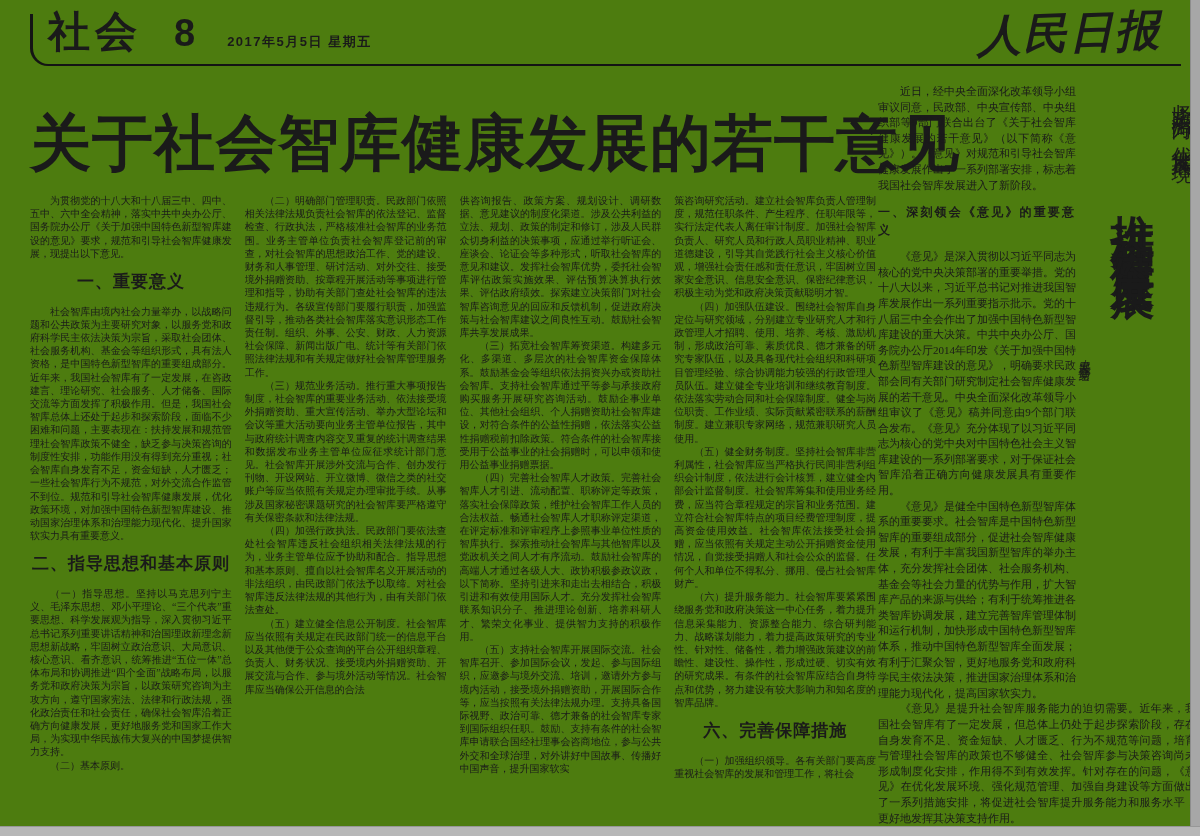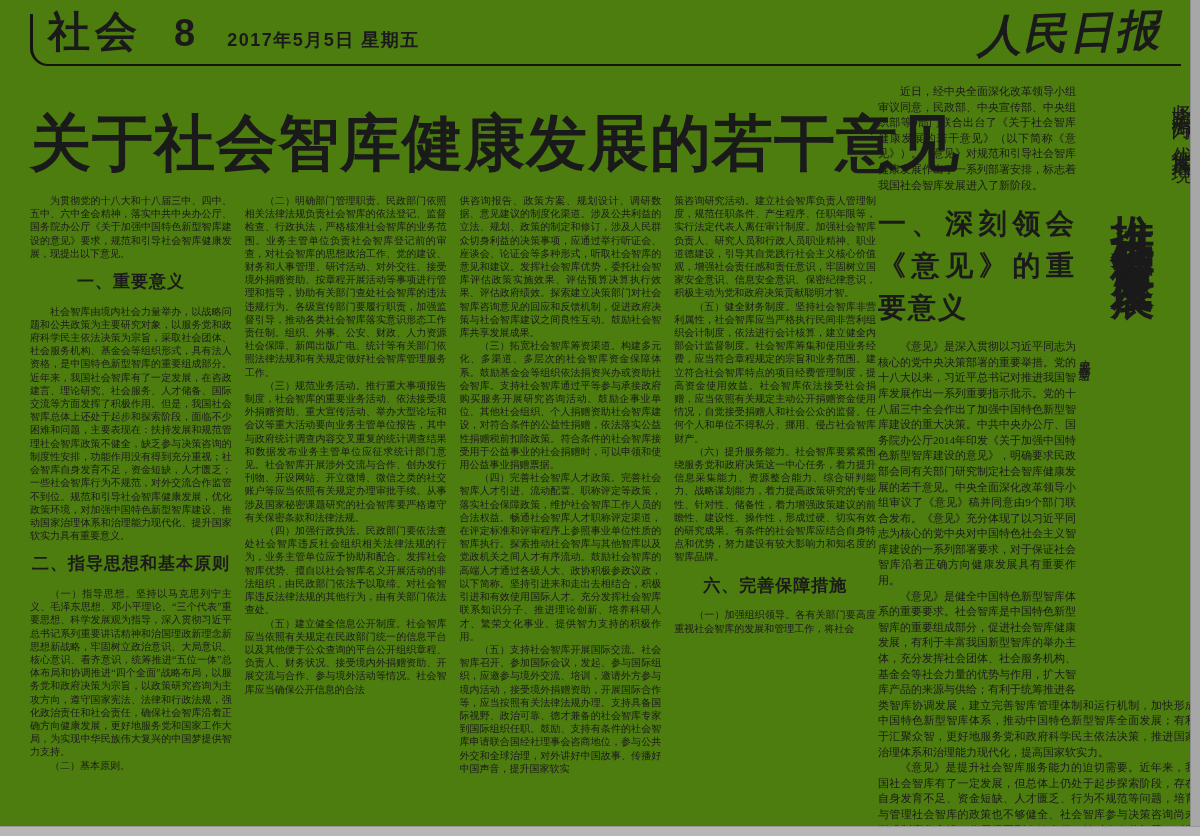--- a/index.html
+++ b/index.html
@@ -9,21 +9,21 @@
     font-family:"Liberation Serif","DejaVu Serif",serif;
   }
   .page{position:absolute;left:0;top:0;width:1191px;height:827px;background:#4d7c0f;}
   
   .header-rule{position:absolute;left:30px;top:14px;width:1148px;height:50px;
     border-left:3px solid #141414;border-bottom:2px solid #141414;border-bottom-left-radius:18px;}
   .header-row{position:absolute;left:48px;top:4px;display:flex;align-items:baseline;gap:32px;
     font-family:"Liberation Sans","DejaVu Sans",sans-serif;}
   .section-name{font-size:42px;font-weight:bold;letter-spacing:5px;}
   .page-num{font-size:38px;font-weight:bold;}
-  .edition-date{font-size:18px;font-weight:bold;letter-spacing:1.5px;}
+  .edition-date{font-size:13px;font-weight:bold;letter-spacing:1.5px;}
   .masthead{position:absolute;right:30px;top:4px;font-size:44px;font-weight:bold;
     font-style:italic;transform:rotate(-2deg);letter-spacing:2px;
     font-family:"Liberation Serif","DejaVu Serif",serif;}
   
   .main-title{position:absolute;left:30px;top:100px;width:846px;height:86px;
     font-family:"Liberation Sans","DejaVu Sans",sans-serif;font-weight:900;
     font-size:61px;line-height:86px;text-align:center;white-space:nowrap;letter-spacing:1px;}
   
   .article{position:absolute;left:30px;top:194px;width:846px;height:634px;
     display:flex;gap:13px;}
@@ -37,21 +37,21 @@
     overflow:hidden;text-align:justify;}
   .vh-block{float:right;width:120px;height:612px;position:relative;}
   .kicker{position:absolute;top:4px;right:0;writing-mode:vertical-rl;
     font-size:21px;letter-spacing:3px;}
   .v-headline{position:absolute;top:96px;right:34px;writing-mode:vertical-rl;
     font-size:44px;font-weight:bold;letter-spacing:7px;}
   .v-byline{position:absolute;top:266px;left:0;writing-mode:vertical-rl;
     font-size:11px;letter-spacing:2px;font-style:italic;}
   .commentary .bp{font-size:11px;line-height:15.6px;}
   .commentary .h{font-family:"Liberation Sans","DejaVu Sans",sans-serif;font-weight:bold;
-    font-size:28px;line-height:1.5;margin:10px 0;letter-spacing:2px;}
+    font-size:12px;line-height:1.5;margin:10px 0;letter-spacing:2px;}
   
   .edge-right{position:absolute;right:0;top:0;width:9px;height:100%;
     background:#a7a7a7;border-left:1px solid #8d8d8d;z-index:5;}
   .edge-bottom{position:absolute;left:0;bottom:0;width:100%;height:9px;
     background:#b7b7b7;border-top:1px solid #979797;z-index:5;}
 </style>
 </head>
 <body>
 
 <div class="page">
@@ -73,31 +73,32 @@
         <div class="bp ind">为贯彻党的十八大和十八届三中、四中、五中、六中全会精神，落实中共中央办公厅、国务院办公厅《关于加强中国特色新型智库建设的意见》要求，规范和引导社会智库健康发展，现提出以下意见。</div>
         <div class="h">一、重要意义</div>
         <div class="bp ind">社会智库由境内社会力量举办，以战略问题和公共政策为主要研究对象，以服务党和政府科学民主依法决策为宗旨，采取社会团体、社会服务机构、基金会等组织形式，具有法人资格，是中国特色新型智库的重要组成部分。近年来，我国社会智库有了一定发展，在咨政建言、理论研究、社会服务、人才储备、国际交流等方面发挥了积极作用。但是，我国社会智库总体上还处于起步和探索阶段，面临不少困难和问题，主要表现在：扶持发展和规范管理社会智库政策不健全，缺乏参与决策咨询的制度性安排，功能作用没有得到充分重视；社会智库自身发育不足，资金短缺，人才匮乏；一些社会智库行为不规范，对外交流合作监管不到位。规范和引导社会智库健康发展，优化政策环境，对加强中国特色新型智库建设、推动国家治理体系和治理能力现代化、提升国家软实力具有重要意义。</div>
         <div class="h">二、指导思想和基本原则</div>
         <div class="bp ind">（一）指导思想。坚持以马克思列宁主义、毛泽东思想、邓小平理论、“三个代表”重要思想、科学发展观为指导，深入贯彻习近平总书记系列重要讲话精神和治国理政新理念新思想新战略，牢固树立政治意识、大局意识、核心意识、看齐意识，统筹推进“五位一体”总体布局和协调推进“四个全面”战略布局，以服务党和政府决策为宗旨，以政策研究咨询为主攻方向，遵守国家宪法、法律和行政法规，强化政治责任和社会责任，确保社会智库沿着正确方向健康发展，更好地服务党和国家工作大局，为实现中华民族伟大复兴的中国梦提供智力支持。</div>
         <div class="bp ind">（二）基本原则。</div>
       </div>
       <div class="column">
         <div class="bp ind">（二）明确部门管理职责。民政部门依照相关法律法规负责社会智库的依法登记、监督检查、行政执法，严格核准社会智库的业务范围。业务主管单位负责社会智库登记前的审查，对社会智库的思想政治工作、党的建设、财务和人事管理、研讨活动、对外交往、接受境外捐赠资助、按章程开展活动等事项进行管理和指导，协助有关部门查处社会智库的违法违规行为。各级宣传部门要履行职责，加强监督引导，推动各类社会智库落实意识形态工作责任制。组织、外事、公安、财政、人力资源社会保障、新闻出版广电、统计等有关部门依照法律法规和有关规定做好社会智库管理服务工作。</div>
         <div class="bp ind">（三）规范业务活动。推行重大事项报告制度，社会智库的重要业务活动、依法接受境外捐赠资助、重大宣传活动、举办大型论坛和会议等重大活动要向业务主管单位报告，其中与政府统计调查内容交叉重复的统计调查结果和数据发布业务主管单位应征求统计部门意见。社会智库开展涉外交流与合作、创办发行刊物、开设网站、开立微博、微信之类的社交账户等应当依照有关规定办理审批手续。从事涉及国家秘密课题研究的社会智库要严格遵守有关保密条款和法律法规。</div>
-        <div class="bp ind">（四）加强行政执法。民政部门要依法查处社会智库违反社会组织相关法律法规的行为，业务主管单位应予协助和配合。发挥社会智库优势、擅自以社会智库名义开展活动的非法组织，由民政部门依法予以取缔。对社会智库违反法律法规的其他行为，由有关部门依法查处。</div>
+        <div class="bp ind">（四）加强行政执法。民政部门要依法查处社会智库违反社会组织相关法律法规的行为，业务主管单位应予协助和配合。指导思想和基本原则、擅自以社会智库名义开展活动的非法组织，由民政部门依法予以取缔。对社会智库违反法律法规的其他行为，由有关部门依法查处。</div>
         <div class="bp ind">（五）建立健全信息公开制度。社会智库应当依照有关规定在民政部门统一的信息平台以及其他便于公众查询的平台公开组织章程、负责人、财务状况、接受境内外捐赠资助、开展交流与合作、参与境外活动等情况。社会智库应当确保公开信息的合法</div>
       </div>
       <div class="column">
         <div class="bp">供咨询报告、政策方案、规划设计、调研数据、意见建议的制度化渠道。涉及公共利益的立法、规划、政策的制定和修订，涉及人民群众切身利益的决策事项，应通过举行听证会、座谈会、论证会等多种形式，听取社会智库的意见和建议。发挥社会智库优势，委托社会智库评估政策实施效果、评估预算决算执行效果、评估政府绩效。探索建立决策部门对社会智库咨询意见的回应和反馈机制，促进政府决策与社会智库建议之间良性互动。鼓励社会智库共享发展成果。</div>
         <div class="bp ind">（三）拓宽社会智库筹资渠道。构建多元化、多渠道、多层次的社会智库资金保障体系。鼓励基金会等组织依法捐资兴办或资助社会智库。支持社会智库通过平等参与承接政府购买服务开展研究咨询活动。鼓励企事业单位、其他社会组织、个人捐赠资助社会智库建设，对符合条件的公益性捐赠，依法落实公益性捐赠税前扣除政策。符合条件的社会智库接受用于公益事业的社会捐赠时，可以申领和使用公益事业捐赠票据。</div>
         <div class="bp ind">（四）完善社会智库人才政策。完善社会智库人才引进、流动配置、职称评定等政策，落实社会保障政策，维护社会智库工作人员的合法权益。畅通社会智库人才职称评定渠道，在评定标准和评审程序上参照事业单位性质的智库执行。探索推动社会智库与其他智库以及党政机关之间人才有序流动。鼓励社会智库的高端人才通过各级人大、政协积极参政议政，以下简称。坚持引进来和走出去相结合，积极引进和有效使用国际人才。充分发挥社会智库联系知识分子、推进理论创新、培养科研人才、繁荣文化事业、提供智力支持的积极作用。</div>
         <div class="bp ind">（五）支持社会智库开展国际交流。社会智库召开、参加国际会议，发起、参与国际组织，应邀参与境外交流、培训，邀请外方参与境内活动，接受境外捐赠资助，开展国际合作等，应当按照有关法律法规办理。支持具备国际视野、政治可靠、德才兼备的社会智库专家到国际组织任职。鼓励、支持有条件的社会智库申请联合国经社理事会咨商地位，参与公共外交和全球治理，对外讲好中国故事、传播好中国声音，提升国家软实</div>
       </div>
       <div class="column">
         <div class="bp">策咨询研究活动。建立社会智库负责人管理制度，规范任职条件、产生程序、任职年限等，实行法定代表人离任审计制度。加强社会智库负责人、研究人员和行政人员职业精神、职业道德建设，引导其自觉践行社会主义核心价值观，增强社会责任感和责任意识，牢固树立国家安全意识、信息安全意识、保密纪律意识，积极主动为党和政府决策贡献聪明才智。</div>
+        <div class="bp ind">（四）加强队伍建设。围绕社会智库自身定位与研究领域，分别建立专业研究人才和行政管理人才招聘、使用、培养、考核、激励机制，形成政治可靠、素质优良、德才兼备的研究专家队伍，以及具备现代社会组织和科研项目管理经验、综合协调能力较强的行政管理人员队伍。建立健全专业培训和继续教育制度。依法落实劳动合同和社会保障制度。健全与岗位职责、工作业绩、实际贡献紧密联系的薪酬制度。建立兼职专家网络，规范兼职研究人员使用。</div>
         <div class="bp ind">（五）健全财务制度。坚持社会智库非营利属性，社会智库应当严格执行民间非营利组织会计制度，依法进行会计核算，建立健全内部会计监督制度。社会智库筹集和使用业务经费，应当符合章程规定的宗旨和业务范围。建立符合社会智库特点的项目经费管理制度，提高资金使用效益。社会智库依法接受社会捐赠，应当依照有关规定主动公开捐赠资金使用情况，自觉接受捐赠人和社会公众的监督。任何个人和单位不得私分、挪用、侵占社会智库财产。</div>
         <div class="bp ind">（六）提升服务能力。社会智库要紧紧围绕服务党和政府决策这一中心任务，着力提升信息采集能力、资源整合能力、综合研判能力、战略谋划能力，着力提高政策研究的专业性、针对性、储备性，着力增强政策建议的前瞻性、建设性、操作性，形成过硬、切实有效的研究成果。有条件的社会智库应结合自身特点和优势，努力建设有较大影响力和知名度的智库品牌。</div>
         <div class="h">六、完善保障措施</div>
         <div class="bp ind">（一）加强组织领导。各有关部门要高度重视社会智库的发展和管理工作，将社会</div>
       </div>
     </div>
 
   <div class="commentary">
     <div class="vh-block">
       <div class="kicker">坚定政治方向，优化发展环境</div>

